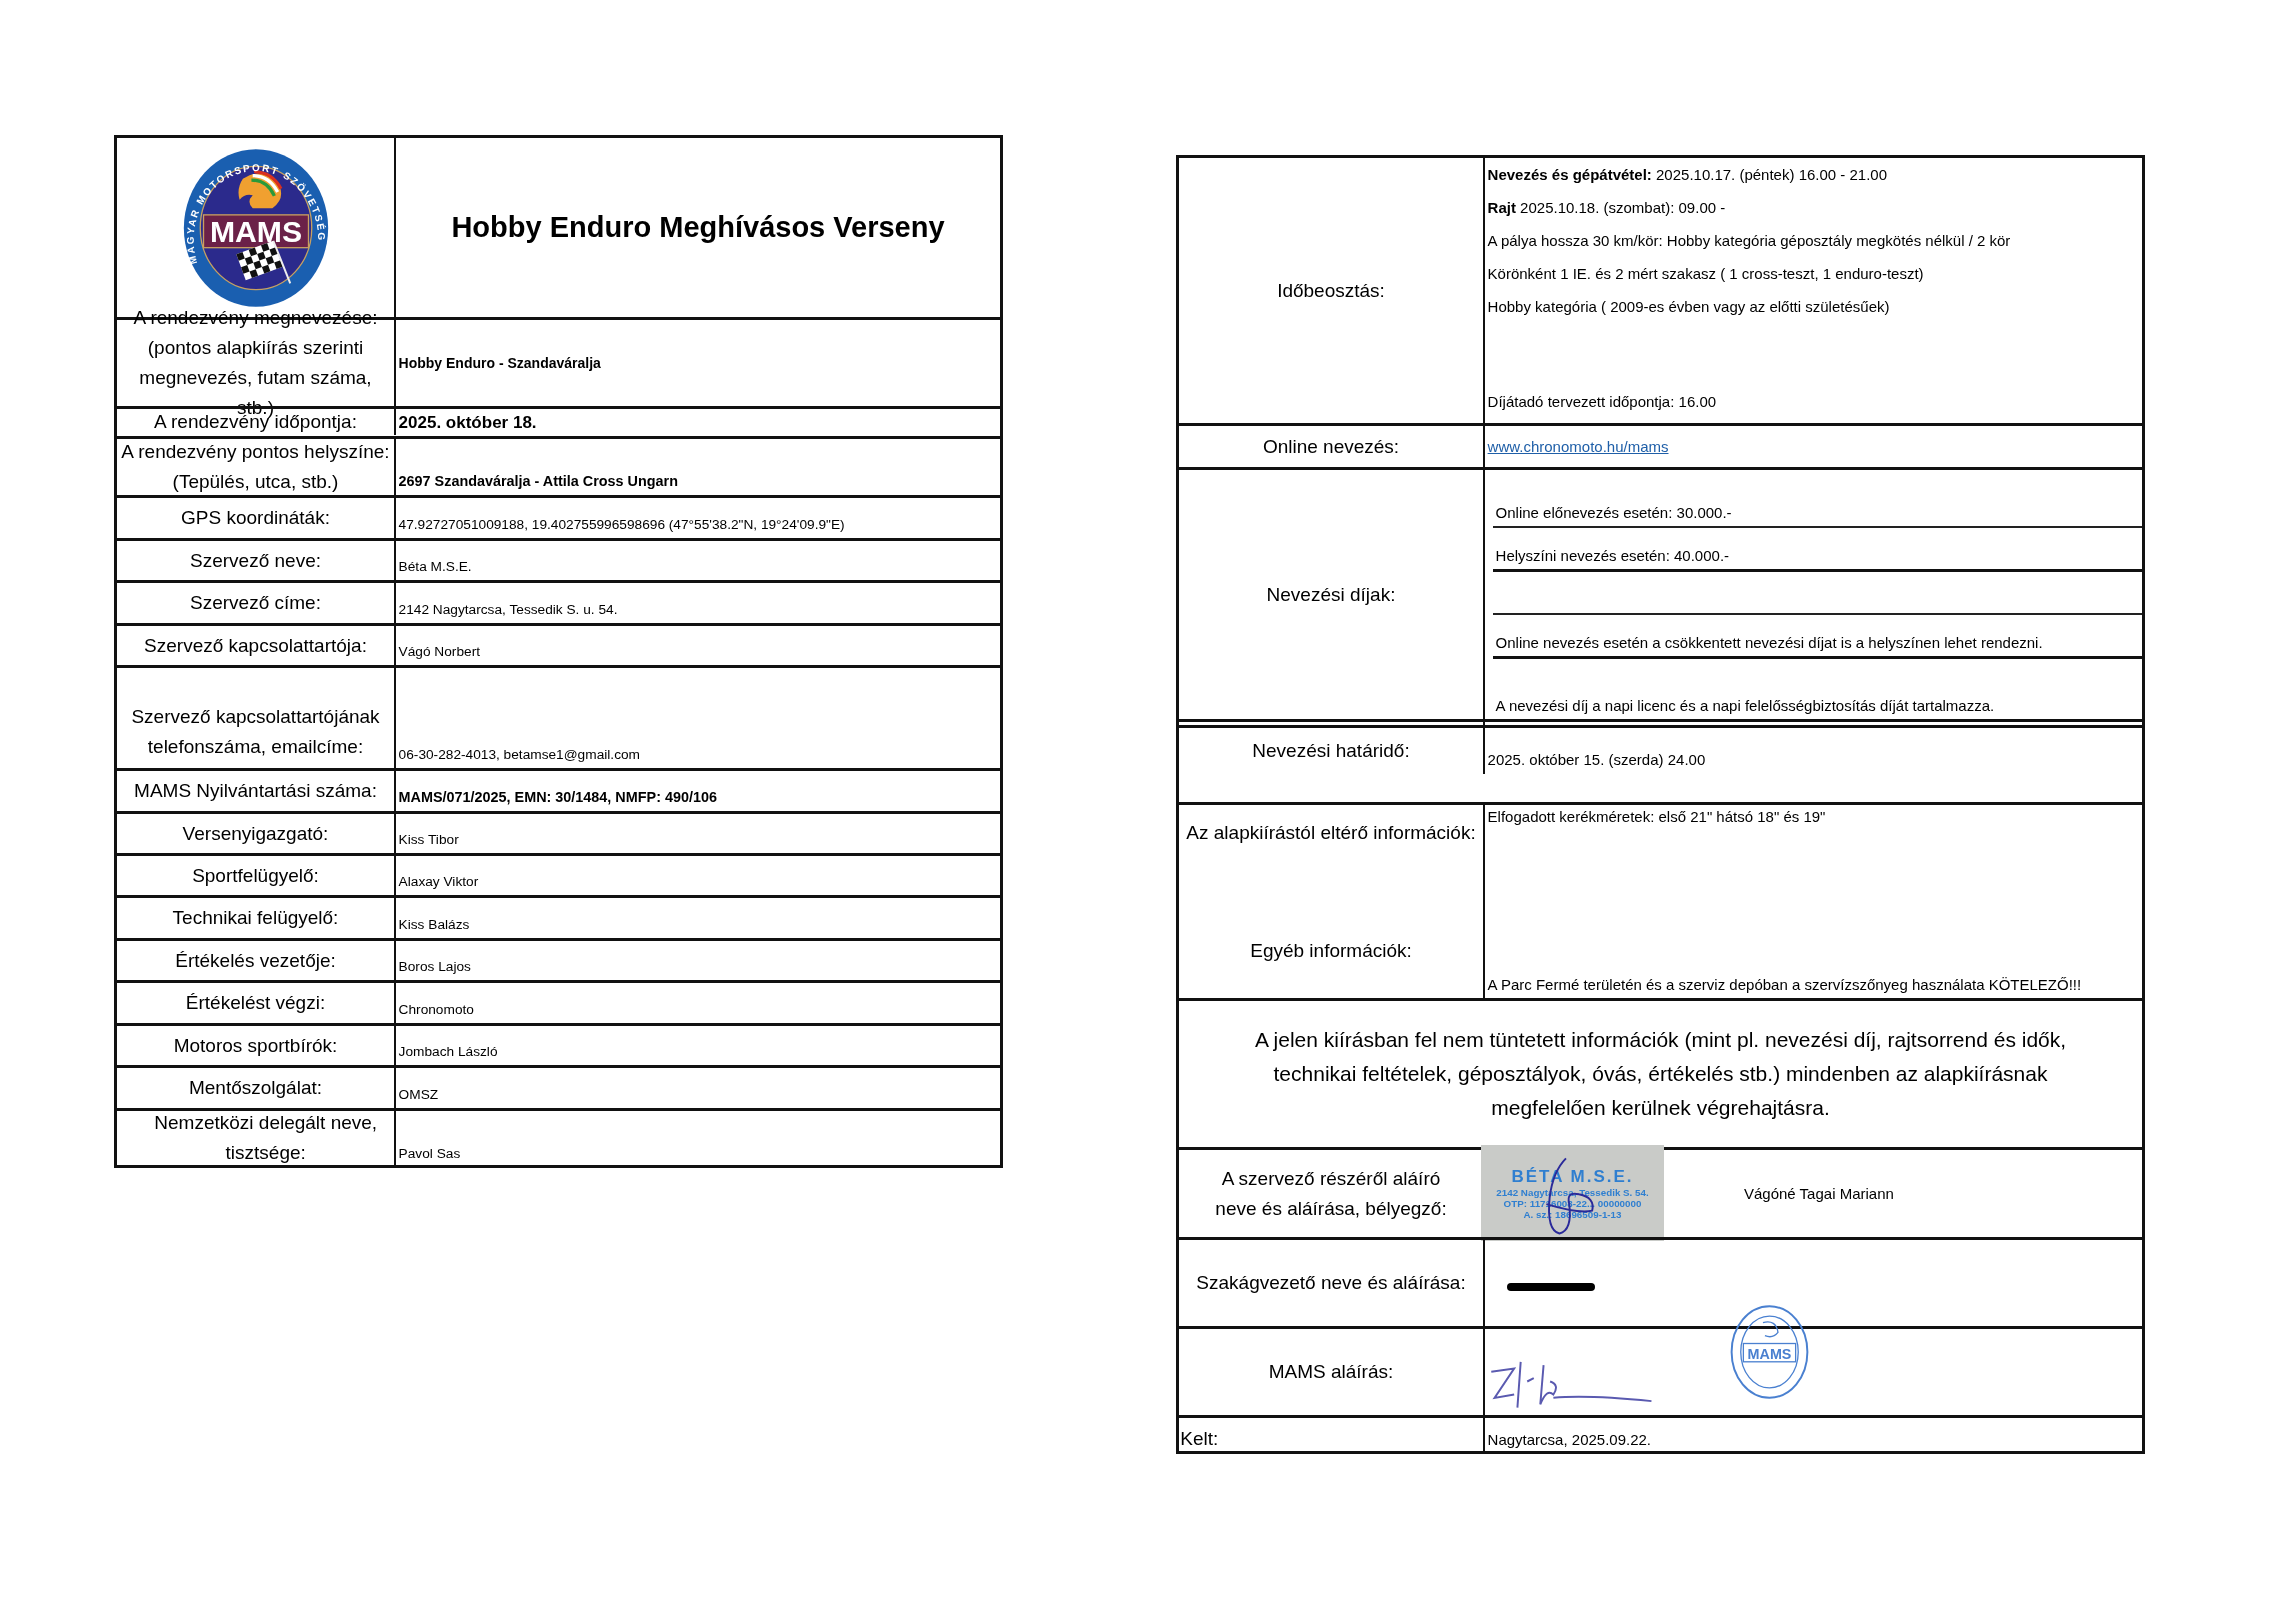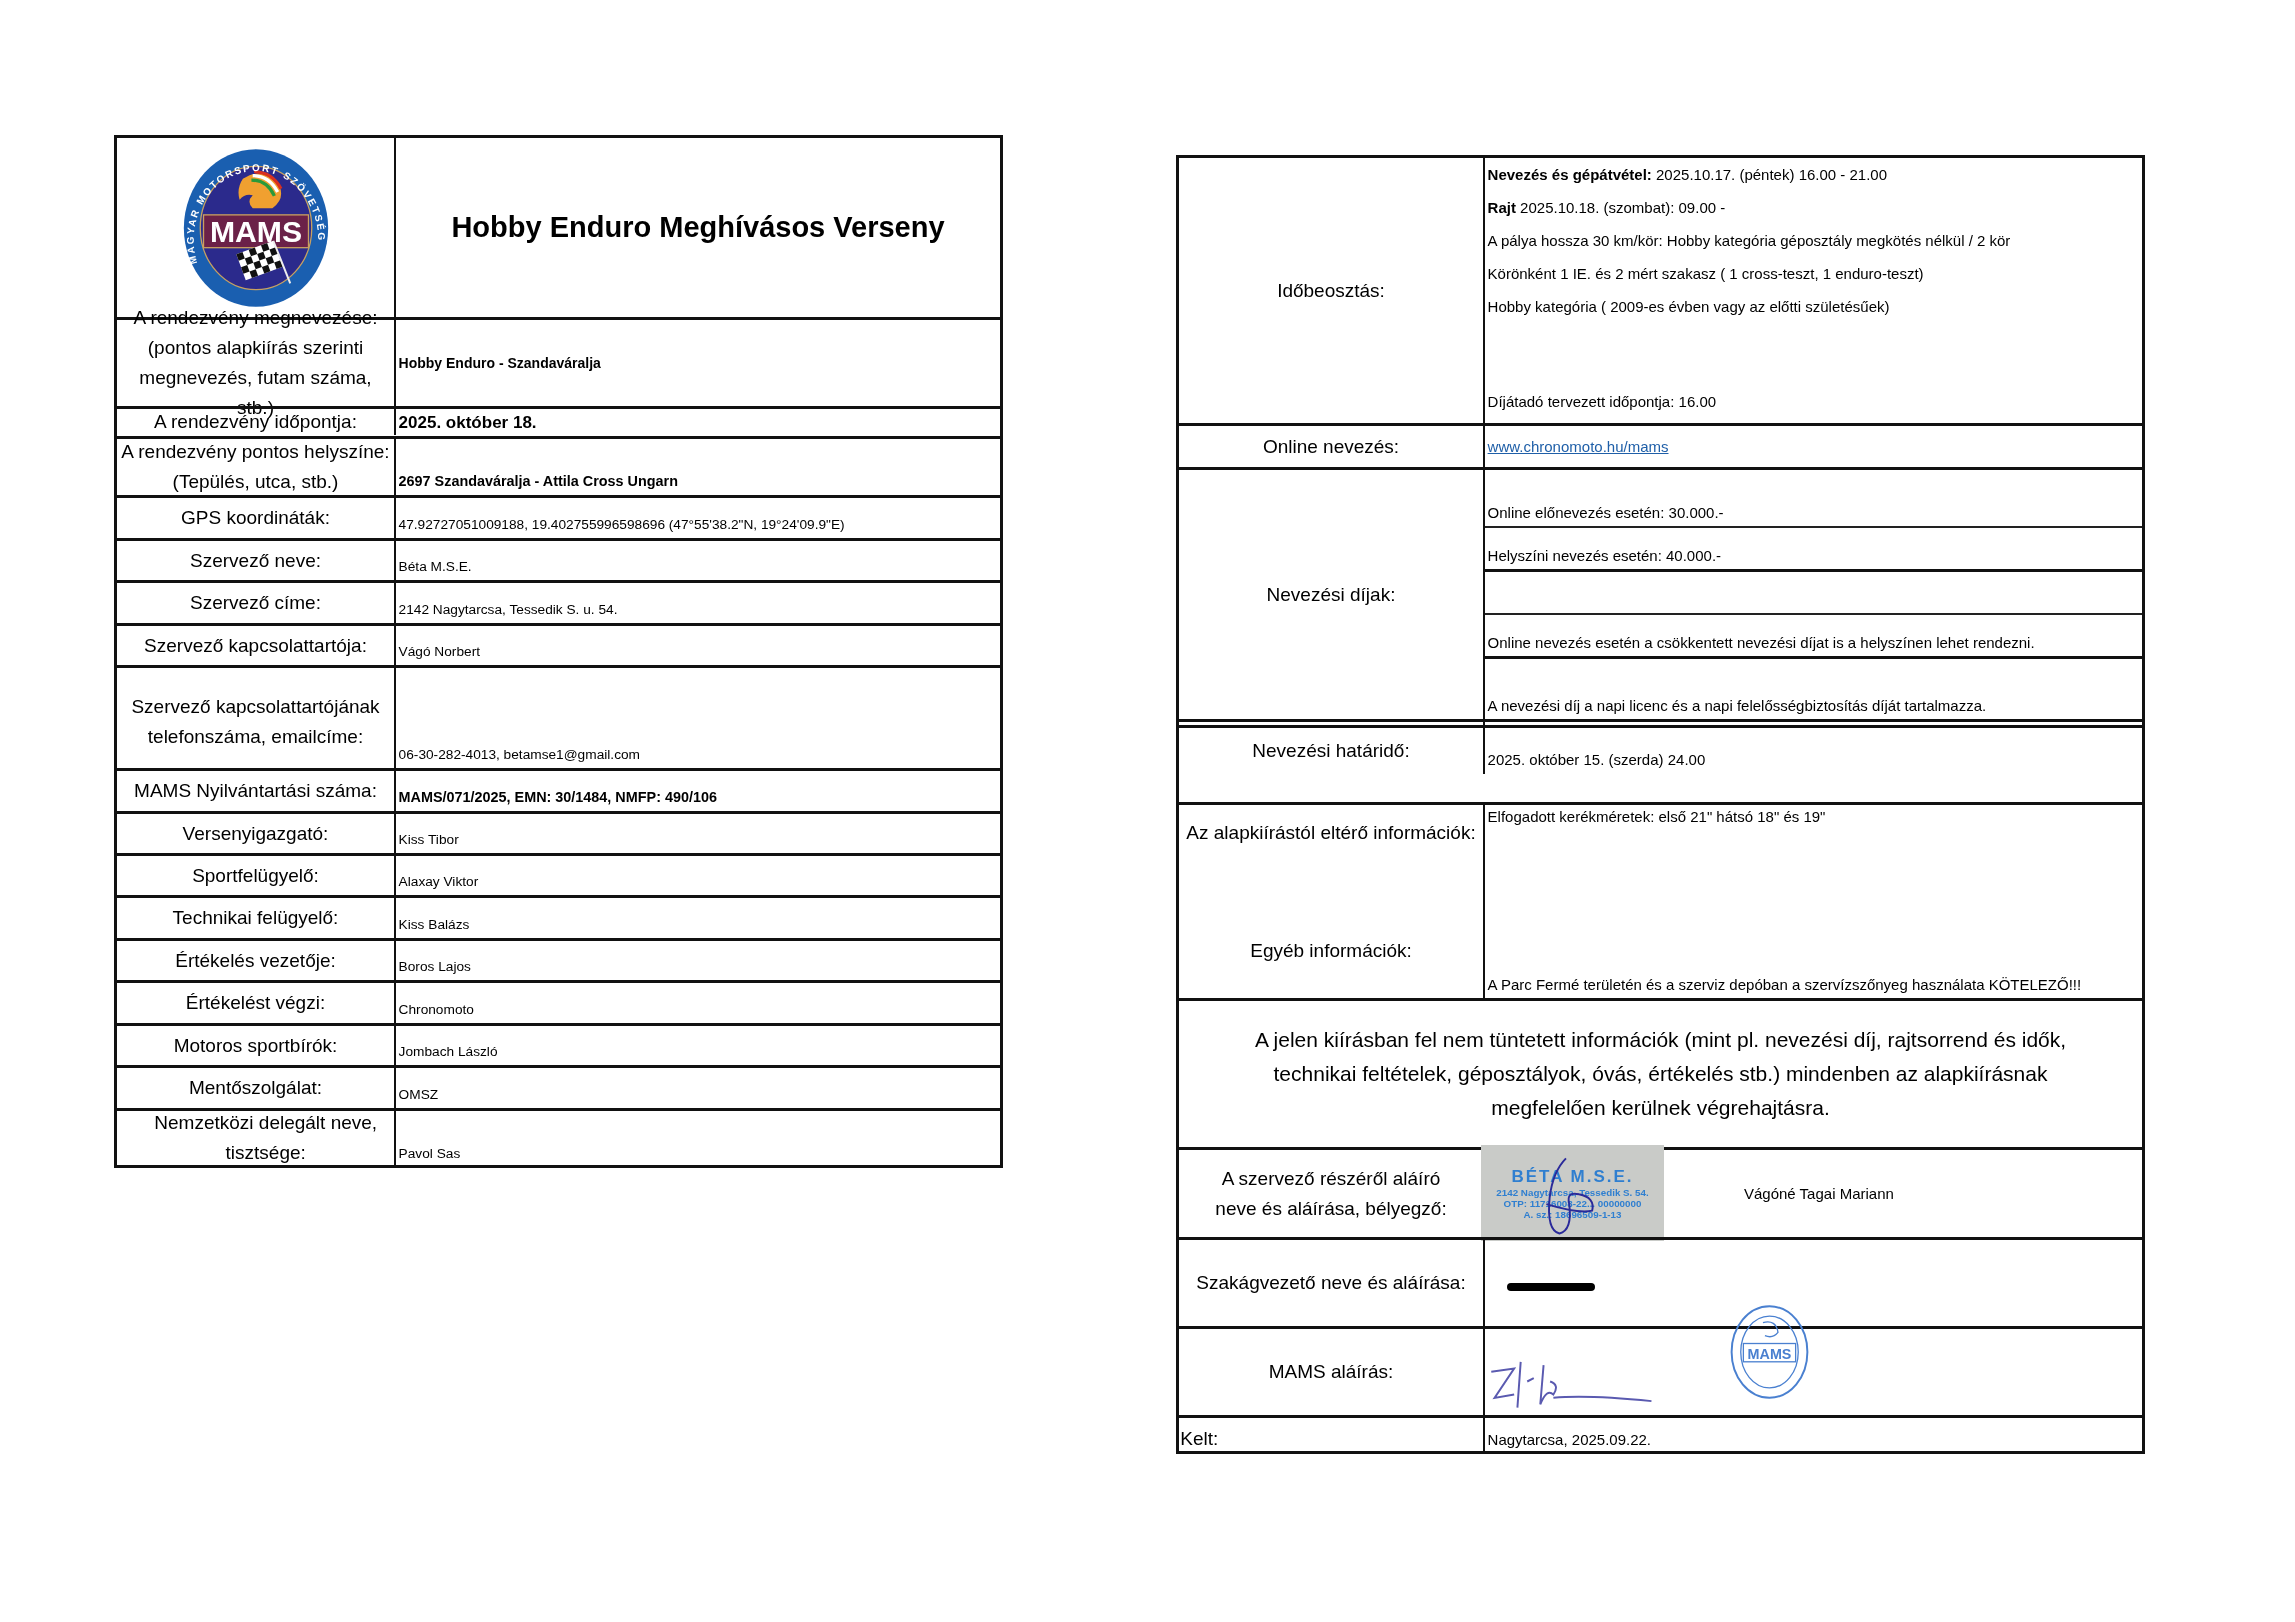--- a/index.html
+++ b/index.html
@@ -11,21 +11,21 @@
   .cell { position: absolute; top: 0; bottom: 0; box-sizing: border-box; }
   .lab { display: flex; align-items: center; justify-content: center; text-align: center;
          font-size: 19px; line-height: 30px; padding: 0 2.6px; }
   .val { border-left: 2px solid #111; font-size: 13.7px; padding-left: 2.6px; }
   .val.bottom { display: flex; align-items: flex-end; padding-bottom: 6.5px; }
   .val.center { display: flex; align-items: center; }
   .bold { font-weight: bold; }
   .title { font-size: 29px; font-weight: bold; display: flex; align-items: center; justify-content: center; }
   .sched-line { font-size: 15px; line-height: 33px; }
   .link { color: #1f5fa8; text-decoration: underline; }
-  .sub { position: absolute; left: 0; right: 0; border-top: 2px solid #222; box-sizing: border-box;
+  .sub { position: absolute; left: 8px; right: 0; border-top: 2px solid #222; box-sizing: border-box;
          display: flex; align-items: flex-end; padding: 0 0 5.2px 2.6px; font-size: 15px; }
   .sub.thick { border-top: 3.3px solid #111; }
   .notice { display: flex; align-items: center; justify-content: center; text-align: center;
             font-size: 21px; line-height: 34px; padding: 0 42px; }
   .stamp { position: absolute; background: #c9cbc8; overflow: hidden; }
 </style>
 </head>
 <body>
 
 <div class="tbl" style="left:114px; top:135px; width:889px; height:1033px;">
@@ -107,21 +107,21 @@
         </div>
         <div class="cell val bottom" style="left: 277px; right: 0px;">2142 Nagytarcsa, Tessedik S. u. 54.</div>
       </div>
       <div class="row" style="top: 485px; height: 42px;">
         <div class="cell lab" style="left: 0px; width: 277px; flex-direction: column;">
           <span>Szervező kapcsolattartója:</span>
         </div>
         <div class="cell val bottom" style="left: 277px; right: 0px;">Vágó Norbert</div>
       </div>
       <div class="row" style="top: 527px; height: 103px;">
-        <div class="cell lab" style="left: 0px; width: 277px; flex-direction: column; justify-content: flex-end; padding-bottom: 16px;">
+        <div class="cell lab" style="left: 0px; width: 277px; flex-direction: column; justify-content: flex-end; padding-bottom: 6px;">
           <span>Szervező kapcsolattartójának</span>
           <span>telefonszáma, emailcíme:</span>
         </div>
         <div class="cell val bottom" style="left: 277px; right: 0px;">06-30-282-4013,  betamse1@gmail.com</div>
       </div>
       <div class="row" style="top: 630px; height: 43px;">
         <div class="cell lab" style="left: 0px; width: 277px; flex-direction: column;">
           <span>MAMS Nyilvántartási száma:</span>
         </div>
         <div class="cell val bottom bold" style="left: 277px; right: 0px; font-size: 14.4px;">MAMS/071/2025, EMN: 30/1484, NMFP: 490/106</div>

